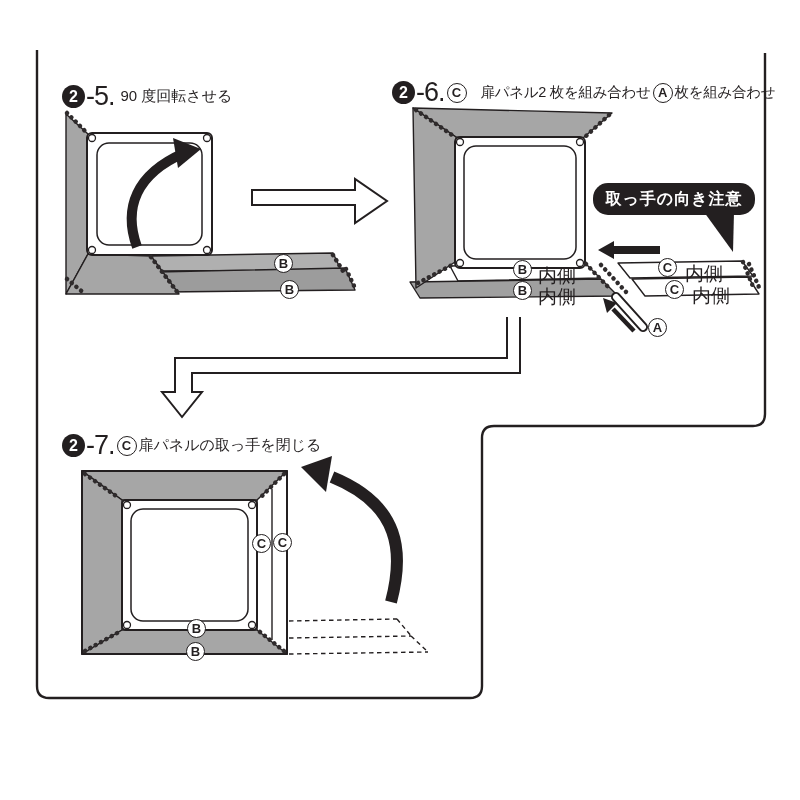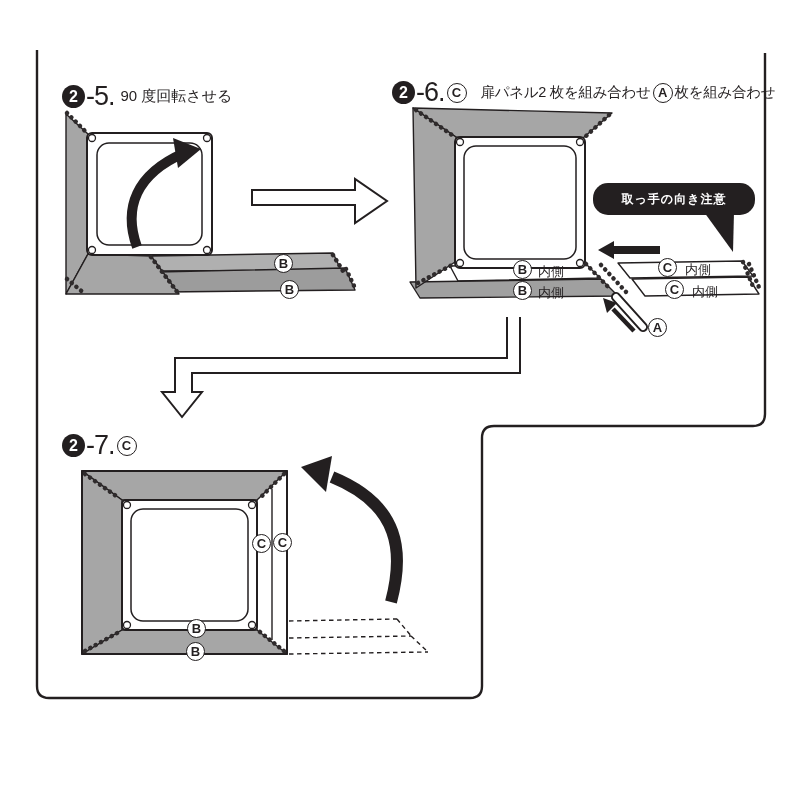--- a/index.html
+++ b/index.html
@@ -11,24 +11,24 @@
          display:flex;align-items:center;justify-content:center;font-size:16px;font-weight:bold;flex:0 0 auto;}
   .stepnum{font-size:27px;letter-spacing:-1px;margin-left:1px;}
   .steptitle{font-size:15px;margin-left:6px;}
   .t26{font-size:14.5px;letter-spacing:-0.3px;}
   .circ{position:absolute;width:19px;height:19px;border:1.6px solid #231f20;border-radius:50%;
         background:#fff;display:flex;align-items:center;justify-content:center;
         font-size:13px;font-weight:bold;box-sizing:border-box;z-index:3;}
   .circ-inline{position:static;display:inline-flex;width:20px;height:20px;border:1.6px solid #231f20;
         border-radius:50%;align-items:center;justify-content:center;font-size:13px;font-weight:bold;
         box-sizing:border-box;margin:0 2px;background:#fff;}
-  .inside{position:absolute;font-size:13px;white-space:nowrap;z-index:3;}
+  .inside{position:absolute;font-size:19px;white-space:nowrap;z-index:3;}
   .callout{position:absolute;left:593px;top:183px;width:162px;height:32px;background:#231f20;
         border-radius:15px;color:#fff;display:flex;align-items:center;justify-content:center;
-        font-size:12px;font-weight:bold;letter-spacing:1px;z-index:3;}
+        font-size:16px;font-weight:bold;letter-spacing:1px;z-index:3;}
 </style>
 </head>
 <body>
 
 <div id="stage">
 
   <svg id="art" width="800" height="800" viewBox="0 0 800 800">
 
     <g>
       <path d="M 37 50 L 37 686 Q 37 698 49 698 L 470 698 Q 482 698 482 686 L 482 438 Q 482 426 494 426 L 753 426 Q 765 426 765 414 L 765 53" fill="none" stroke="#231f20" stroke-width="2.4"></path>
@@ -145,20 +145,21 @@
     <span class="circ-inline">C</span>
     <span class="steptitle t26" style="margin-left:12px;">扉パネル2 枚を組み合わせ</span>
     <span class="circ-inline">A</span>
     <span class="steptitle t26" style="margin-left:0;">枚を組み合わせ</span>
   </div>
 
   <div class="heading" style="left:62px;top:430px;">
     <span class="badge">2</span>
     <span class="stepnum">-7.</span>
     <span class="circ-inline">C</span>
+    <span class="steptitle" style="margin-left:0;">扉パネルの取っ手を閉じる</span>
   </div>
 
   <div class="callout">取っ手の向き注意</div>
 
   <span class="circ" style="left:274px;top:254px;">B</span>
   <span class="circ" style="left:280px;top:280px;">B</span>
 
   <span class="circ" style="left:513px;top:260px;">B</span>
   <span class="inside" style="left:538px;top:263px;">内側</span>
   <span class="circ" style="left:513px;top:281px;">B</span>

